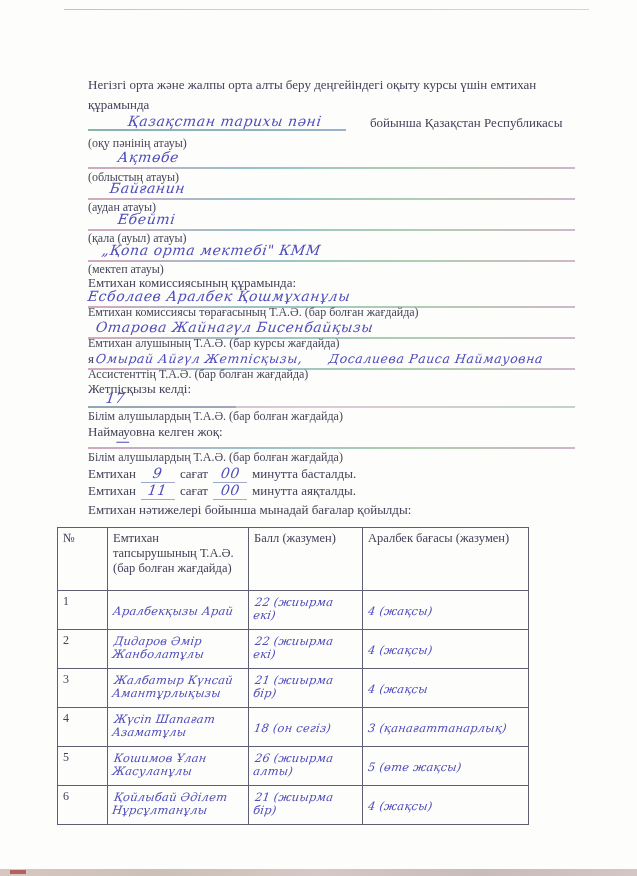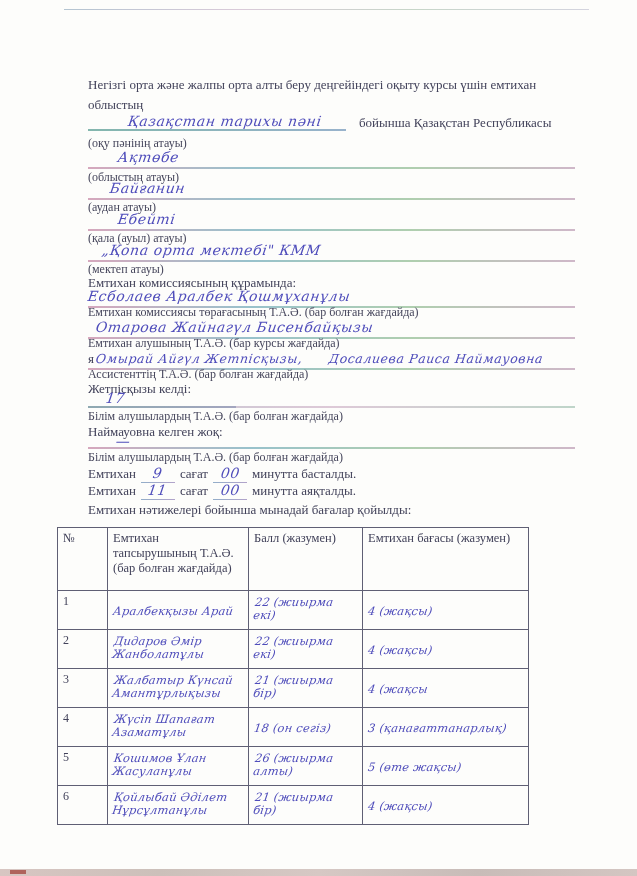--- a/index.html
+++ b/index.html
@@ -27,42 +27,42 @@
     border-bottom:2px solid transparent;
     border-image:linear-gradient(90deg,rgba(201,139,168,.75),rgba(127,179,192,.8),rgba(143,187,143,.7),rgba(192,160,184,.75)) 1;}
   .fl2{position:absolute;left:0;height:17px;
     border-bottom:2px solid transparent;
     border-image:linear-gradient(90deg,rgba(110,170,160,.85),rgba(127,160,192,.8)) 1;}
   .hline{position:absolute;left:0;right:0;height:2px;
     background:linear-gradient(90deg,rgba(150,160,180,.6),rgba(190,150,180,.5),rgba(140,180,160,.55));}
   .numline{display:inline-block;width:34px;text-align:center;margin:0 5px;
     border-bottom:1.5px solid transparent;
     border-image:linear-gradient(90deg,rgba(127,160,192,.85),rgba(160,140,190,.8)) 1;}
-  .suffix{margin-left:5px;}
+  .suffix{margin-left:16px;}
   .ya{margin-right:2px;}
   .gap2{margin-left:26px;}
   .tablewrap{position:absolute;left:57px;top:527px;}
   table.extable{border-collapse:collapse;table-layout:fixed;width:471px;}
   .extable th,.extable td{border:1px solid #5f5f74;padding:3px 5px;overflow:hidden;}
   .extable th{font-weight:normal;text-align:left;vertical-align:top;font-size:12.5px;height:56px;color:#42425a;}
   .extable td{height:32px;}
   td.num{vertical-align:top;font-size:12px;color:#42425a;}
   td.hwc{vertical-align:middle;}
   td.hwc .hw{font-size:11.5px;letter-spacing:.2px;white-space:normal;line-height:1.15;}
 </style>
 </head>
 <body>
 
 <div class="page">
   <div class="scan-top"></div>
 
   <div class="tb">
 
     <div class="ln typed" style="top:77px">Негізгі орта және жалпы орта алты беру деңгейіндегі оқыту курсы үшін емтихан</div>
-    <div class="ln typed" style="top:97px">облыстың</div>
+    <div class="ln typed" style="top:97px">құрамында</div>
 
     <div class="ln" style="top:112px">
       <span class="fl2" style="width:258px;top:0;"><span class="hw" style="padding-left:40px">Қазақстан тарихы пәні</span></span>
       <span class="typed suffix" style="position:absolute;left:266px;top:3px;">бойынша Қазақстан Республикасы</span>
     </div>
     <div class="ln cap" style="top:136px">(оқу пәнінің атауы)</div>
 
     <div class="fl" style="top:148px"><span class="hw" style="padding-left:30px">Ақтөбе</span></div>
     <div class="ln cap" style="top:170px">(облыстың атауы)</div>
 
@@ -111,21 +111,21 @@
         <col style="width:50px">
           <col style="width:141px">
           <col style="width:114px">
           <col style="width:166px">
       </colgroup>
       <thead>
         <tr>
           <th>№</th>
           <th>Емтихан тапсырушының Т.А.Ә. (бар болған жағдайда)</th>
           <th>Балл (жазумен)</th>
-          <th>Емтихан бағасы (жазумен)</th>
+          <th>Аралбек бағасы (жазумен)</th>
         </tr>
       </thead>
       <tbody>
         <tr>
           <td class="num">1</td>
           <td class="hwc"><span class="hw">Аралбекқызы Арай</span></td>
           <td class="hwc"><span class="hw">22 (жиырма екі)</span></td>
           <td class="hwc"><span class="hw">4 (жақсы)</span></td>
         </tr>
         <tr>

